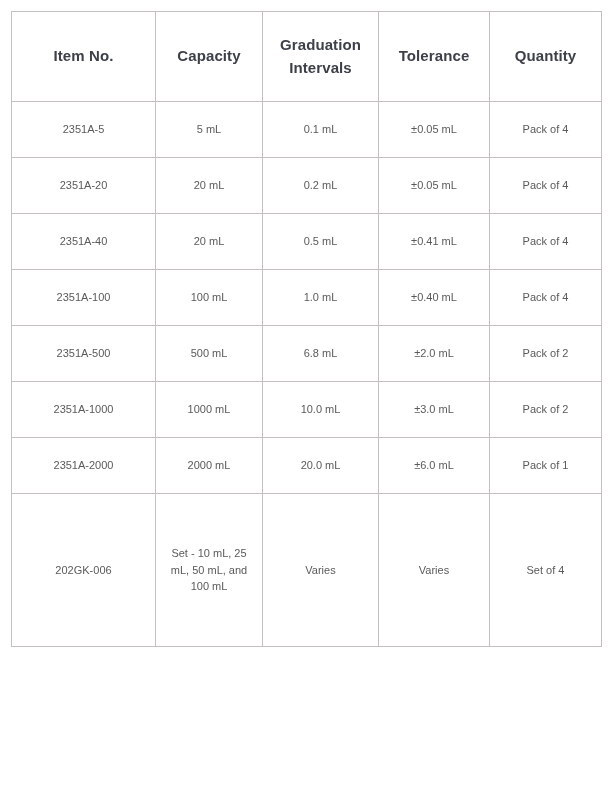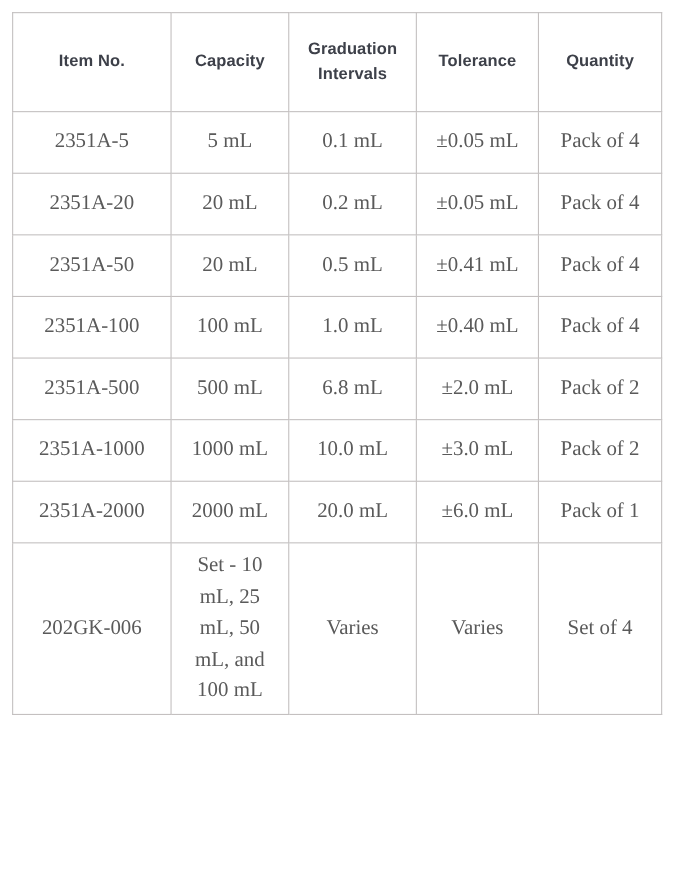--- a/index.html
+++ b/index.html
@@ -35,24 +35,23 @@
   }
   table.spec-table th {
     height: 77px;
     font-size: 15px;
     font-weight: bold;
     color: #3d4049;
     letter-spacing: 0.1px;
   }
   table.spec-table td {
     height: 43px;
-    font-size: 19px;
+    font-size: 11px;
     font-weight: normal;
     color: #5a5a5a;
-    font-family: Liberation Serif, serif;
   }
   tr.row-set td {
     height: 140px;
   }
   col.c-item     { width: 144px; }
   col.c-capacity { width: 107px; }
   col.c-grad     { width: 116px; }
   col.c-tol      { width: 111px; }
   col.c-qty      { width: 112px; }
 </style>
@@ -86,21 +85,21 @@
         <td>Pack of 4</td>
       </tr>
       <tr>
         <td>2351A-20</td>
         <td>20 mL</td>
         <td>0.2 mL</td>
         <td>±0.05 mL</td>
         <td>Pack of 4</td>
       </tr>
       <tr>
-        <td>2351A-50</td>
+        <td>2351A-40</td>
         <td>20 mL</td>
         <td>0.5 mL</td>
         <td>±0.41 mL</td>
         <td>Pack of 4</td>
       </tr>
       <tr>
         <td>2351A-100</td>
         <td>100 mL</td>
         <td>1.0 mL</td>
         <td>±0.40 mL</td>

